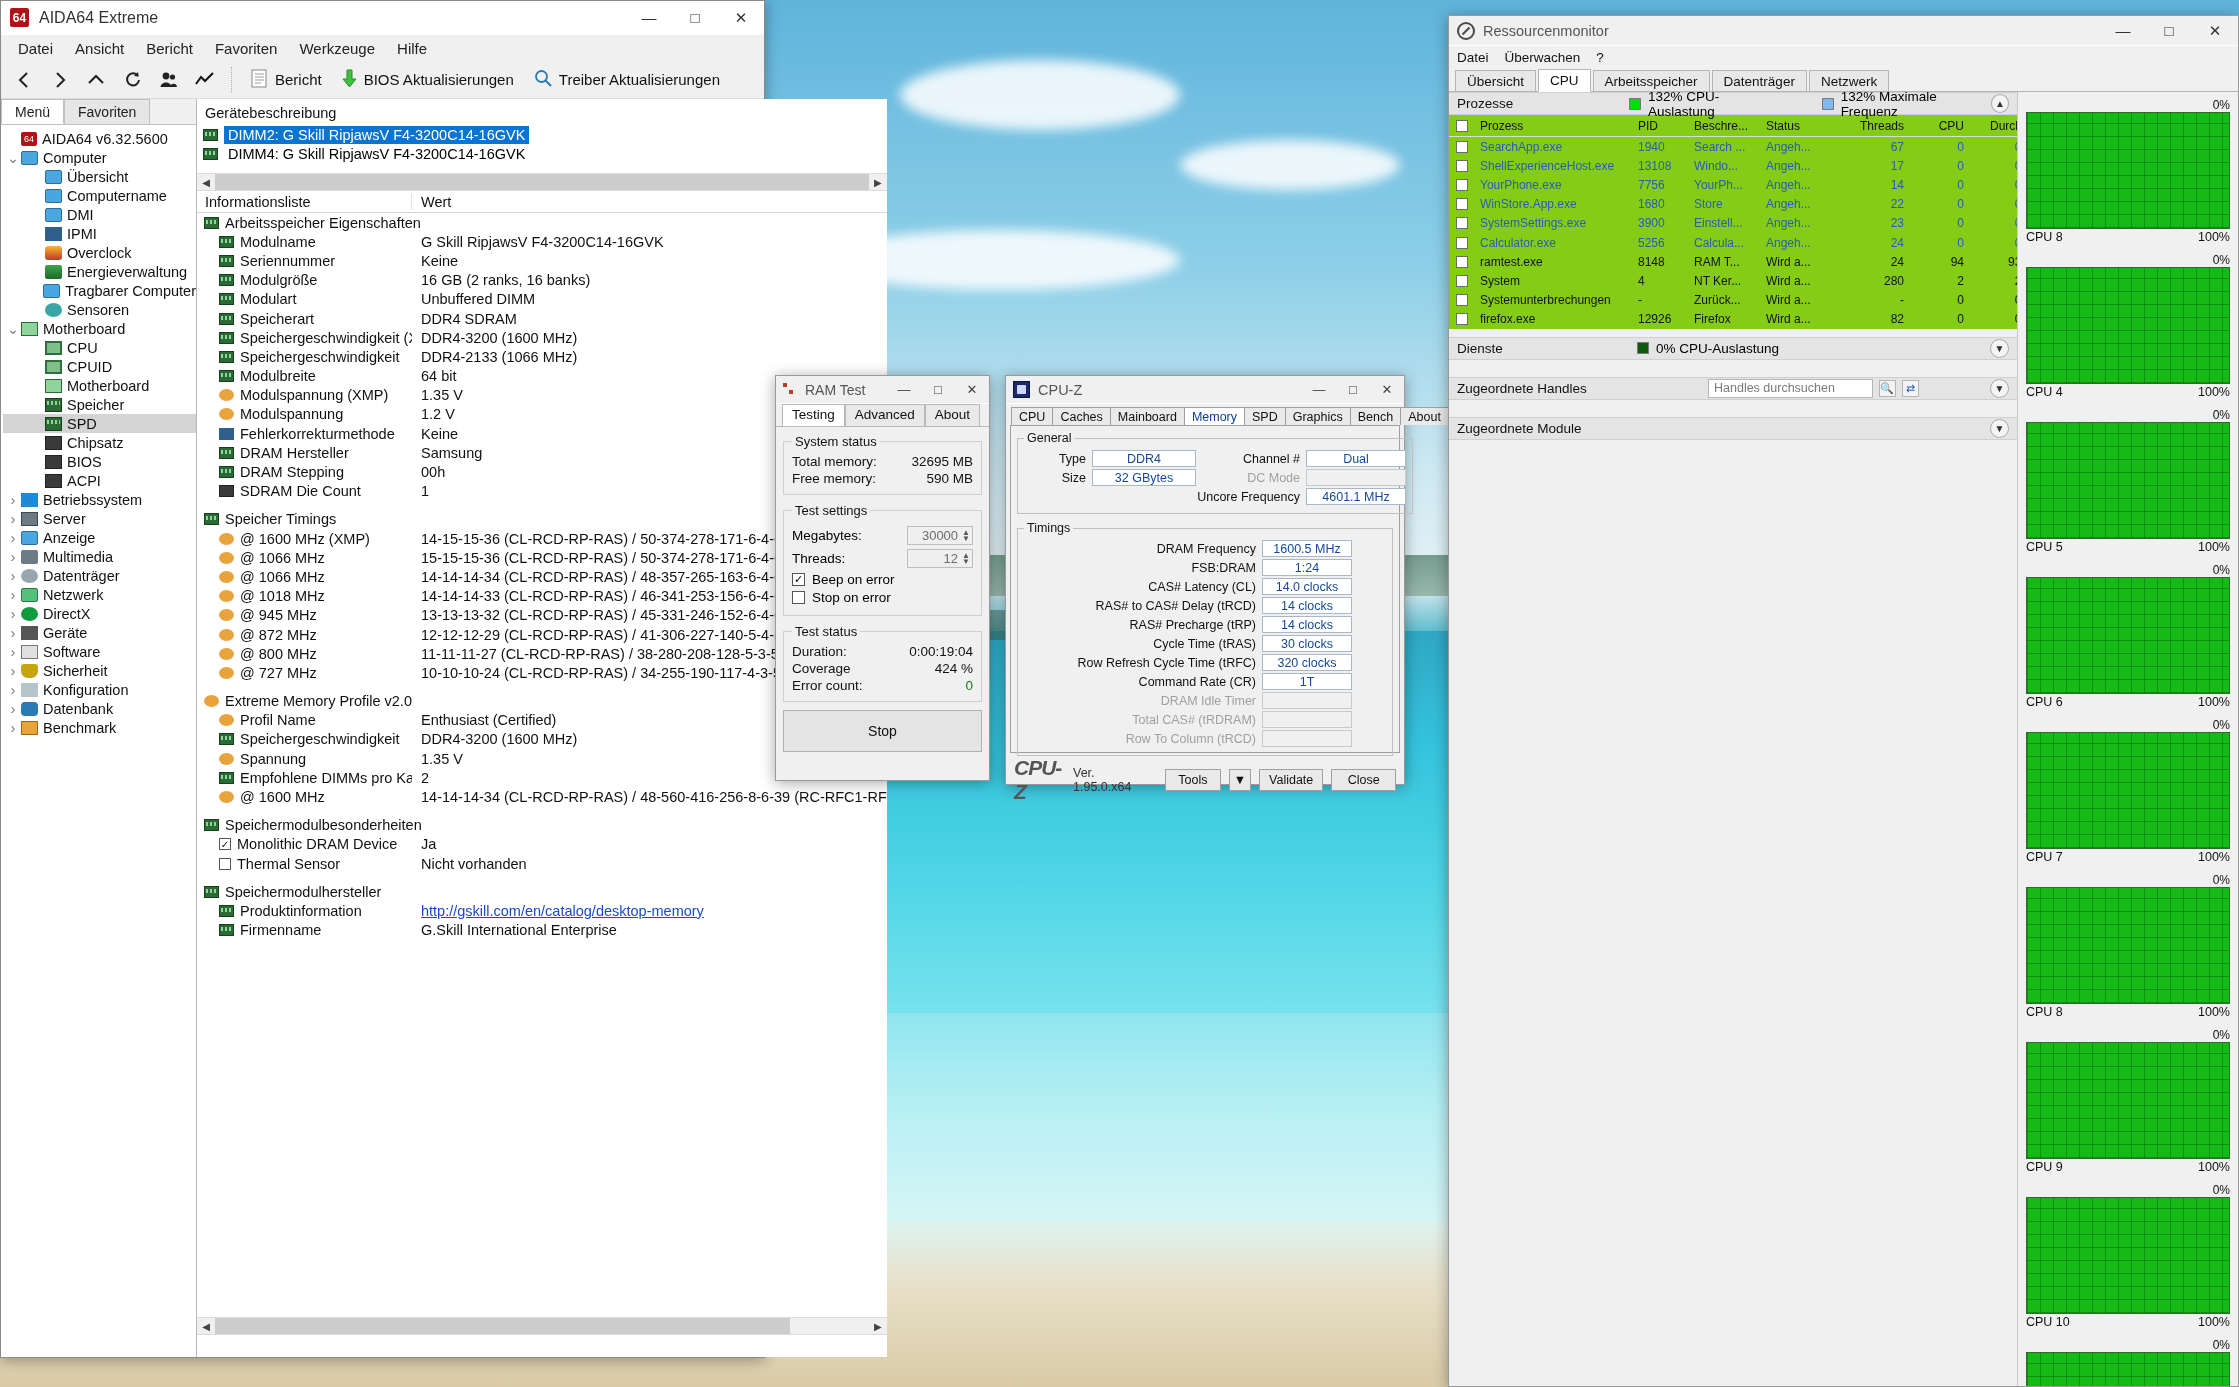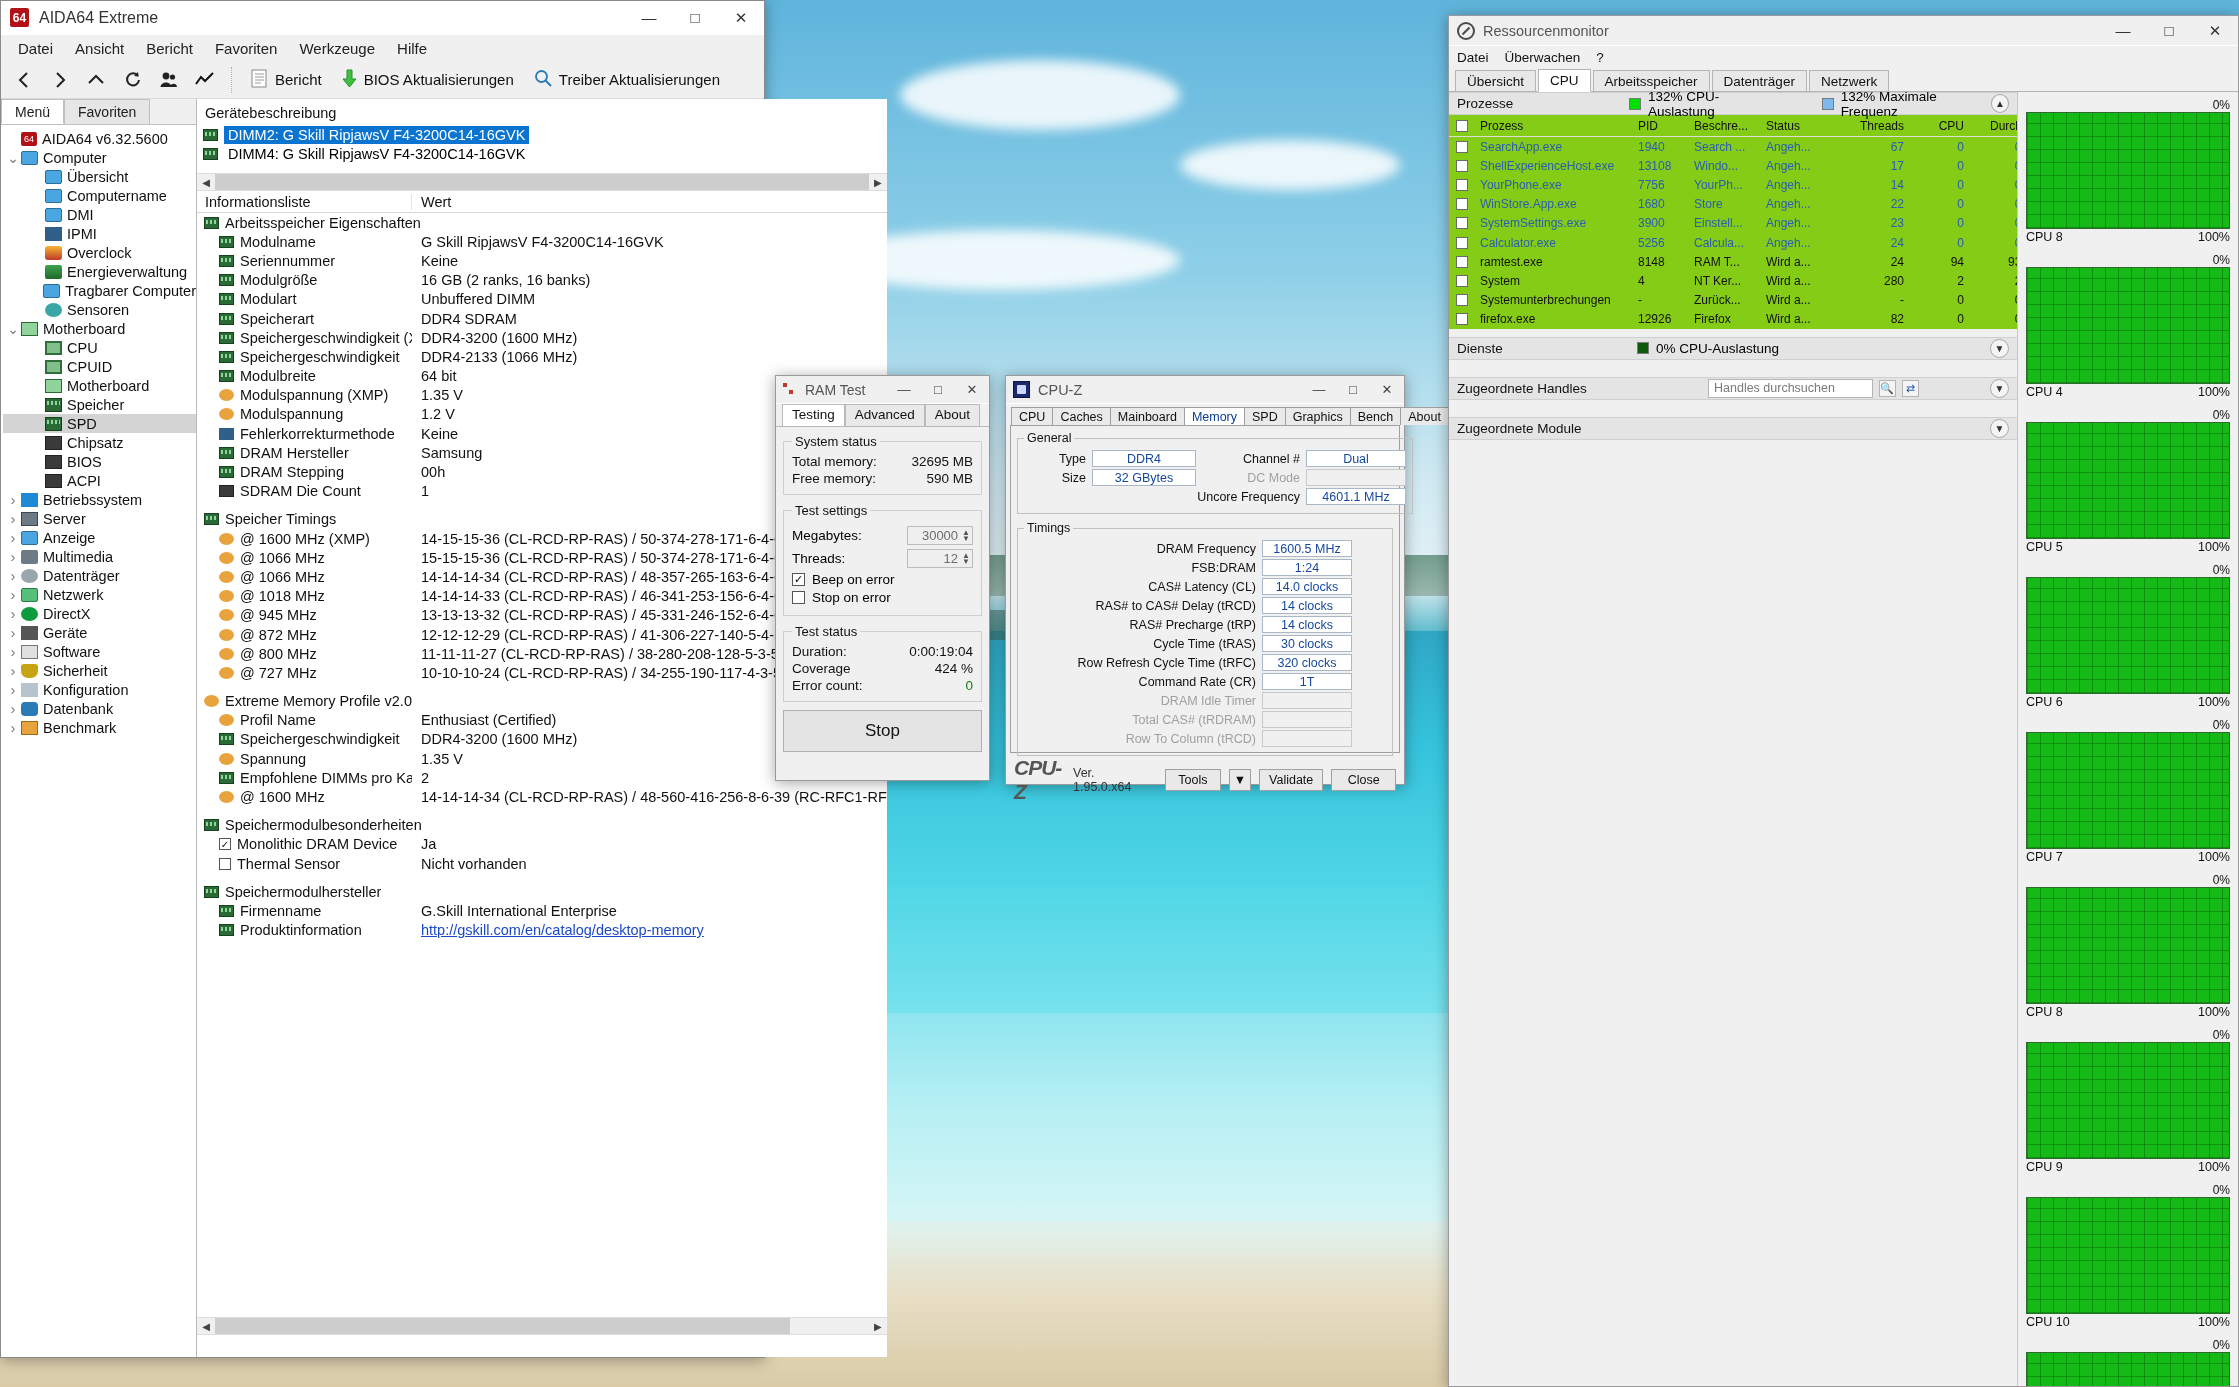--- a/index.html
+++ b/index.html
@@ -172,21 +172,21 @@
   .spin {
     width:66px; height:19px; border:1px solid #bdbdbd; background:#efefef; color:#6d6d6d;
     display:flex; align-items:center; justify-content:flex-end; padding-right:2px; font-size:13px;
   }
   .spin .arrows { display:flex; flex-direction:column; margin-left:4px; line-height:6px; font-size:8px; color:#555;}
   .cbrow { display:flex; align-items:center; font-size:13.5px; margin:3px 0; }
   .cbox { width:13px; height:13px; border:1px solid #555; background:#fff; margin-right:7px;
           display:flex; align-items:center; justify-content:center; font-size:11px; }
   .stopbtn {
     width:100%; height:42px; border:1px solid #b0b0b0; background:#e4e4e4;
-    font-size:17px; color:#111; display:flex; align-items:center; justify-content:center;
+    font-size:14px; color:#111; display:flex; align-items:center; justify-content:center;
   }
 
   
   #cpuz { left:1005px; top:375px; width:400px; height:410px; background:#f0f0f0; }
   #cpuz .titlebar { height:28px; background:#f0f0f0; }
   #cpuz .t-title { font-size:14.5px; color:#555; margin-left:8px; }
   #cpuz .wbtn { width:34px; font-size:13px; color:#444; }
   .cz-ico { width:17px; height:17px; margin-left:7px; background:#1b2a6b; border:1px solid #0d1540;
             display:flex; align-items:center; justify-content:center; }
   .cz-ico i { width:9px; height:9px; background:#cfd6ff; display:block; border-radius:1px; }
@@ -799,30 +799,30 @@
           <div class="sp"></div>
           <div class="row group">
             <div class="k" style="width: auto;">
               <span class="mini ico-mem"></span>
               <span>Speichermodulhersteller</span>
             </div>
           </div>
           <div class="row sub">
             <div class="k">
               <span class="mini ico-mem"></span>
+              <span>Produktinformation</span>
+            </div>
+            <div class="v"><span class="link">http://gskill.com/en/catalog/desktop-memory</span></div>
+          </div>
+          <div class="row sub">
+            <div class="k">
+              <span class="mini ico-mem"></span>
               <span>Firmenname</span>
             </div>
             <div class="v">G.Skill International Enterprise</div>
-          </div>
-          <div class="row sub">
-            <div class="k">
-              <span class="mini ico-mem"></span>
-              <span>Produktinformation</span>
-            </div>
-            <div class="v"><span class="link">http://gskill.com/en/catalog/desktop-memory</span></div>
           </div>
         </div>
       <div class="hscroll" style="position:absolute;left:0;right:0;bottom:22px;">
         <div class="arrow">◀</div>
         <div class="track">
             <div class="thumb" style="width:88%"></div>
           </div>
         <div class="arrow">▶</div>
       </div>
     </div>

